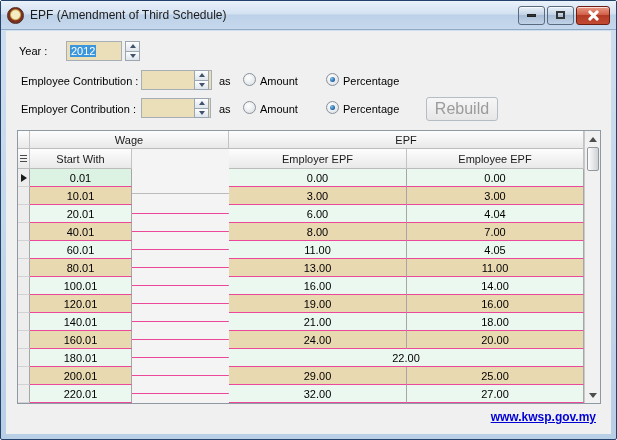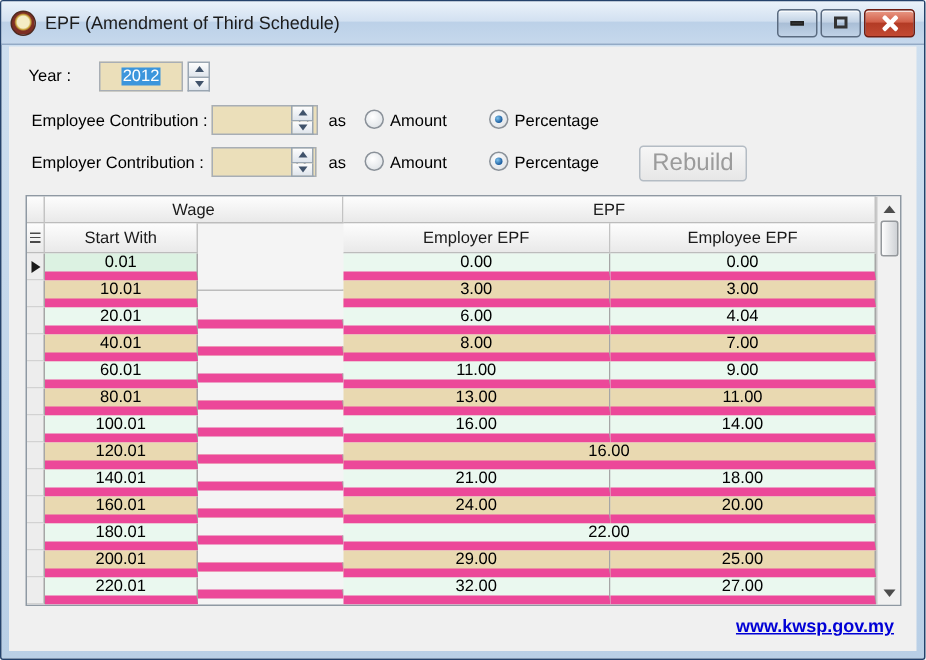--- a/index.html
+++ b/index.html
@@ -51,21 +51,21 @@
   
   .client {
     position:absolute; top:30px; left:5px; right:5px; bottom:5px;
     background:#f0f0f0; overflow:hidden;
   }
   .lbl { position:absolute; font-size:11px; color:#000; white-space:nowrap; }
 
   .textbox {
     position:absolute; height:20px; background:var(--input-bg);
     border:1px solid #a8aeb5; font-size:11px; color:#000;
-    display:flex; align-items:center; padding:0 3px;justify-content:center;
+    display:flex; align-items:center; padding:0 3px;
   }
   .textbox .selection { background:var(--selection); color:#fff; padding:0 1px; }
   .textbox.num { justify-content:flex-end; }
 
   .spinner { position:absolute; width:15px; height:20px; display:flex; flex-direction:column; }
   .spin-btn {
     flex:1; border:1px solid #9aa6b2; background:linear-gradient(#fdfdfd,#dfe5ec);
     display:flex; align-items:center; justify-content:center;
   }
   .spin-btn + .spin-btn { border-top:none; }
@@ -114,21 +114,21 @@
   .c2 { width:178px; flex:0 0 auto; }
   .c3 { flex:1 1 auto; }
 
   .g-sel { width:12px; flex:0 0 auto; background:#ededed;
     border-right:1px solid #a6a6a6; border-bottom:1px solid #d2d2d2;
     display:flex; align-items:center; justify-content:center; }
   .g-sel.active::after { content:""; width:0; height:0;
     border-top:4px solid transparent; border-bottom:4px solid transparent; border-left:6px solid #1a1a1a; }
   .g-cell {
     font-size:11px; color:#000; display:flex; align-items:center; justify-content:center;
-    border-right:1px solid #a6a6a6; border-bottom:6px solid #ec4899; white-space:nowrap; overflow:hidden;
+    border-right:1px solid #a6a6a6; border-bottom:1px solid #ec4899; white-space:nowrap; overflow:hidden;
   }
   .g-row.green .g-cell { background:var(--row-green); }
   .g-row.tan   .g-cell { background:var(--row-tan); }
   .g-cell.active { background:var(--active-cell) !important; }
 
   .vscroll {
     position:absolute; top:0; right:0; bottom:0; width:16px;
     background:#f1f1f1; border-left:1px solid #c9c9c9;
     display:flex; flex-direction:column; align-items:center;
   }
@@ -262,40 +262,41 @@
               <div class="g-cell c0">40.01</div>
               <div class="g-cell c1">60.00</div>
               <div class="g-cell c2">8.00</div>
               <div class="g-cell c3">7.00</div>
             </div>
             <div class="g-row green">
               <div class="g-sel"></div>
               <div class="g-cell c0">60.01</div>
               <div class="g-cell c1">80.00</div>
               <div class="g-cell c2">11.00</div>
-              <div class="g-cell c3">9.00</div>
+              <div class="g-cell c3">4.05</div>
             </div>
             <div class="g-row tan">
               <div class="g-sel"></div>
               <div class="g-cell c0">80.01</div>
               <div class="g-cell c1">100.00</div>
               <div class="g-cell c2">13.00</div>
               <div class="g-cell c3">11.00</div>
             </div>
             <div class="g-row green">
               <div class="g-sel"></div>
               <div class="g-cell c0">100.01</div>
               <div class="g-cell c1">120.00</div>
               <div class="g-cell c2">16.00</div>
               <div class="g-cell c3">14.00</div>
             </div>
             <div class="g-row tan">
               <div class="g-sel"></div>
               <div class="g-cell c0">120.01</div>
               <div class="g-cell c1">140.00</div>
+              <div class="g-cell c2">19.00</div>
               <div class="g-cell c3">16.00</div>
             </div>
             <div class="g-row green">
               <div class="g-sel"></div>
               <div class="g-cell c0">140.01</div>
               <div class="g-cell c1">140.00</div>
               <div class="g-cell c2">21.00</div>
               <div class="g-cell c3">18.00</div>
             </div>
             <div class="g-row tan">

